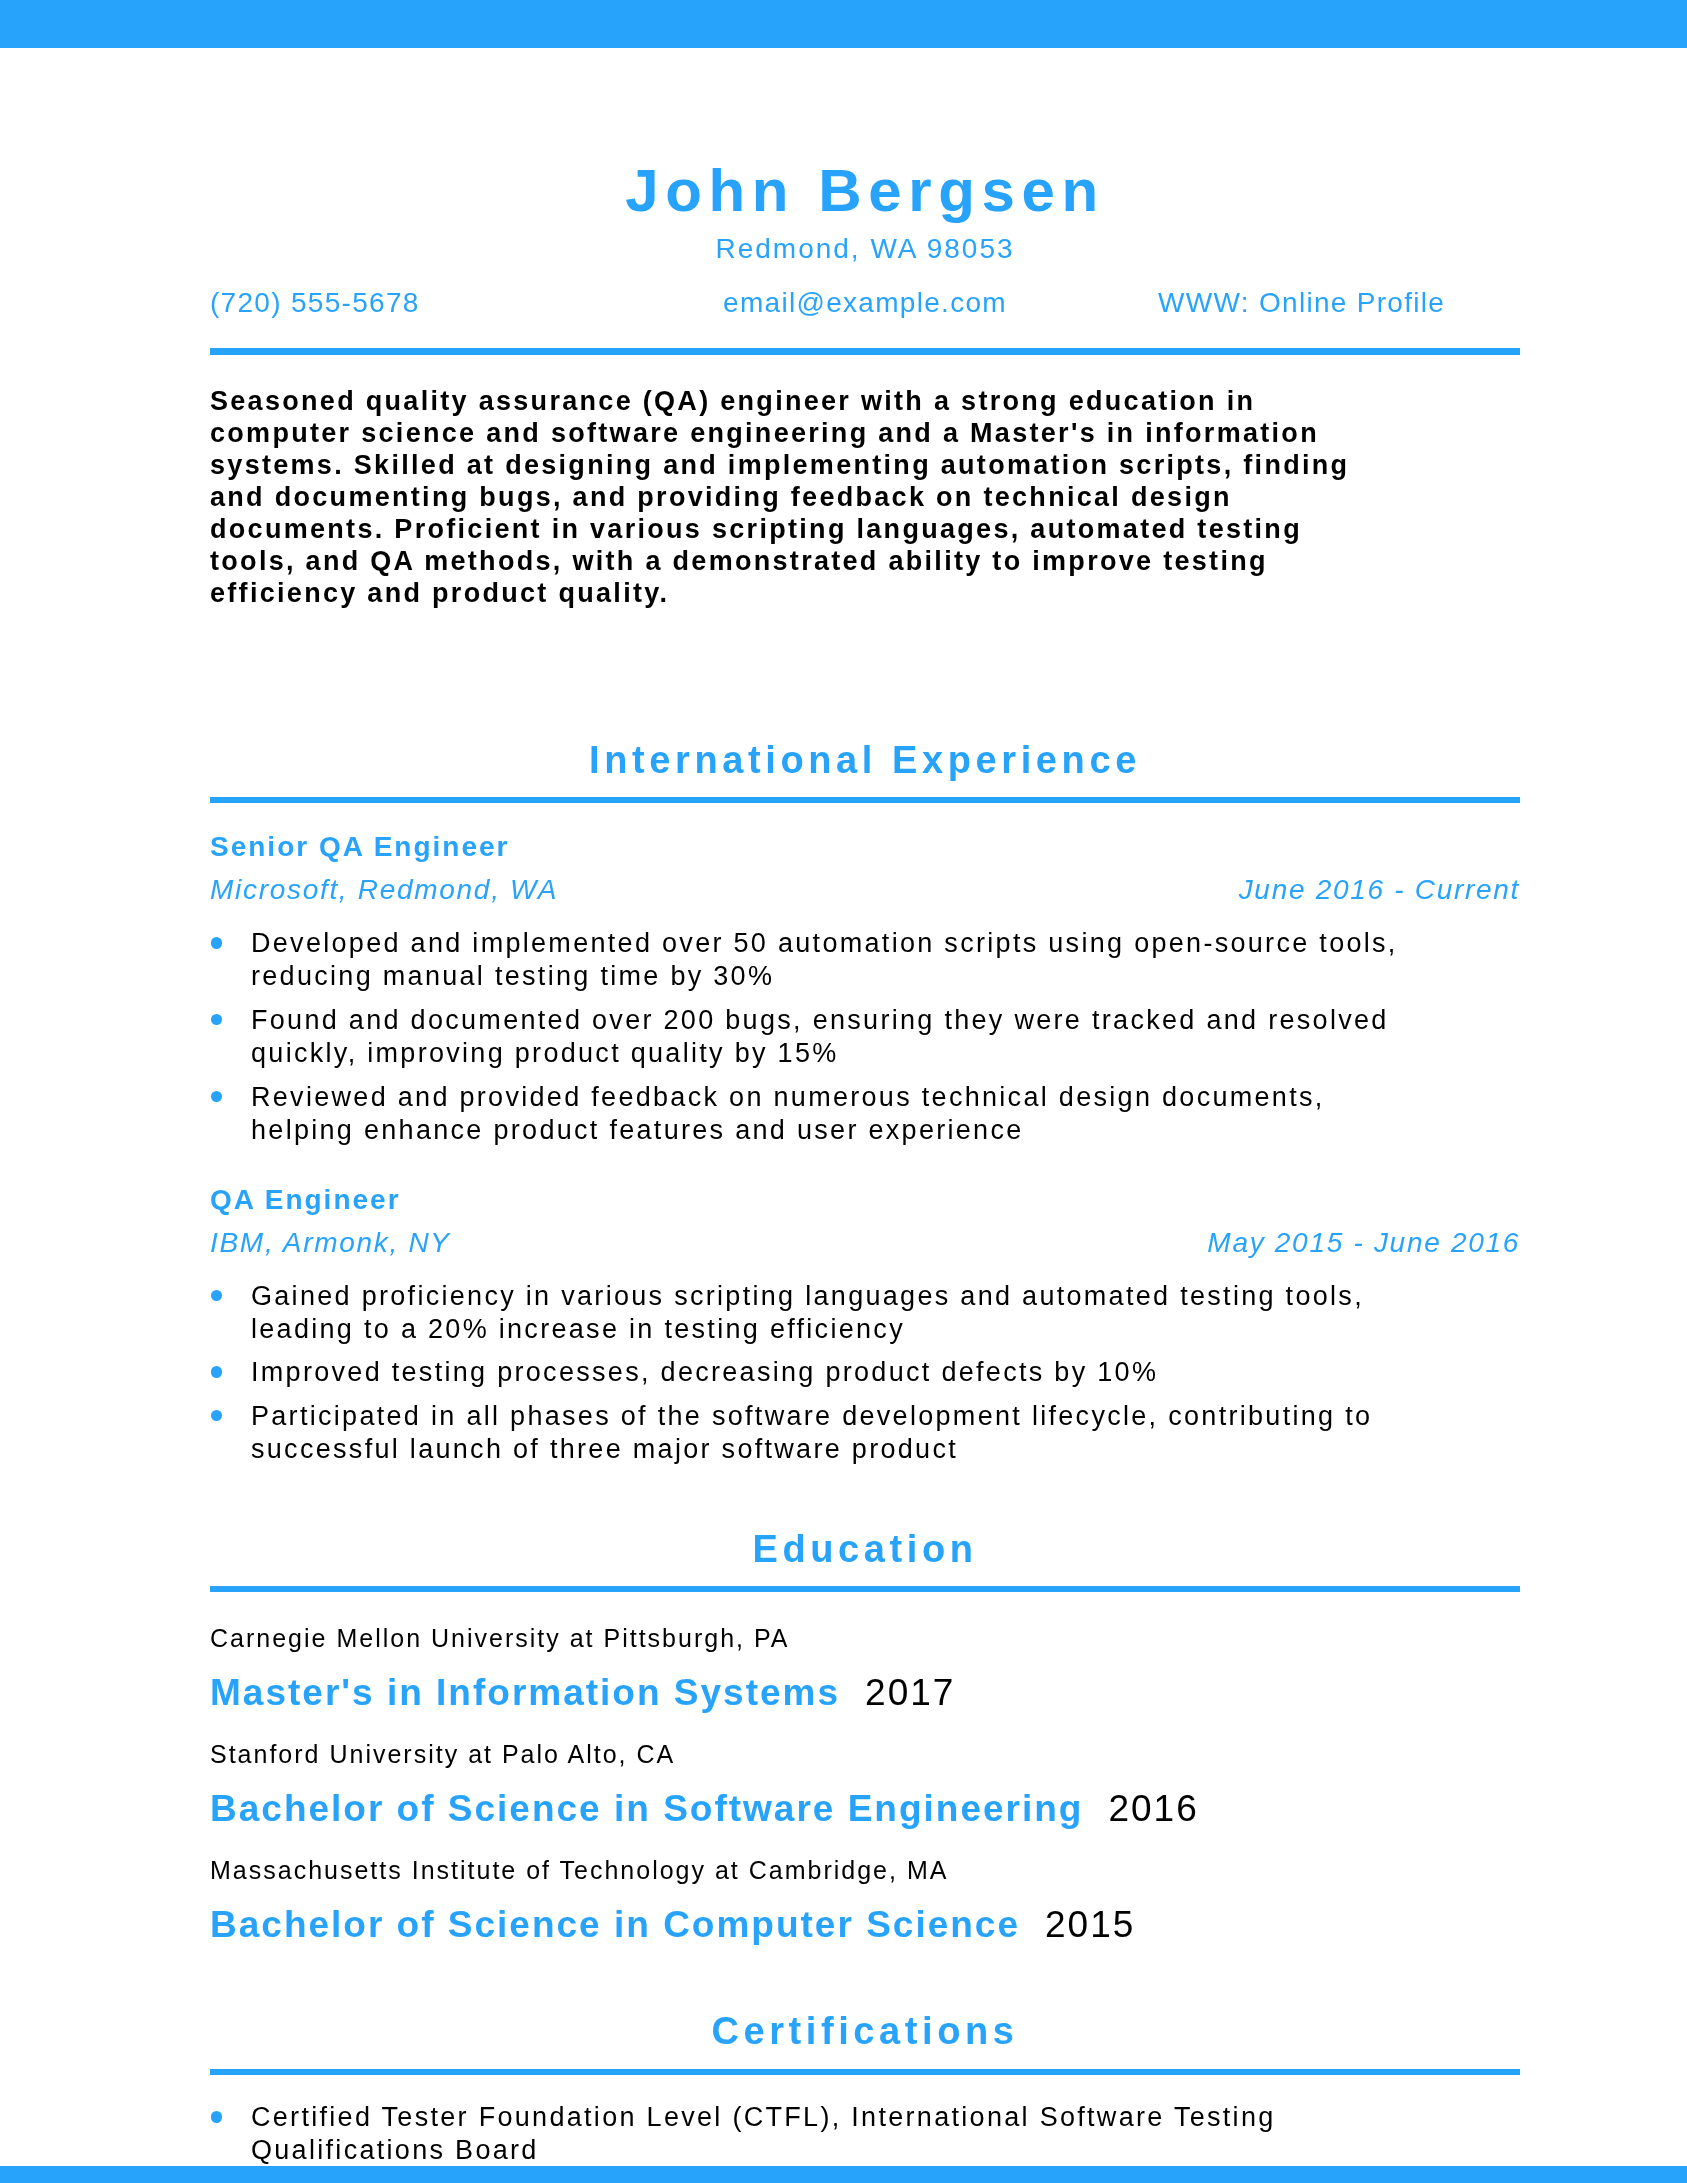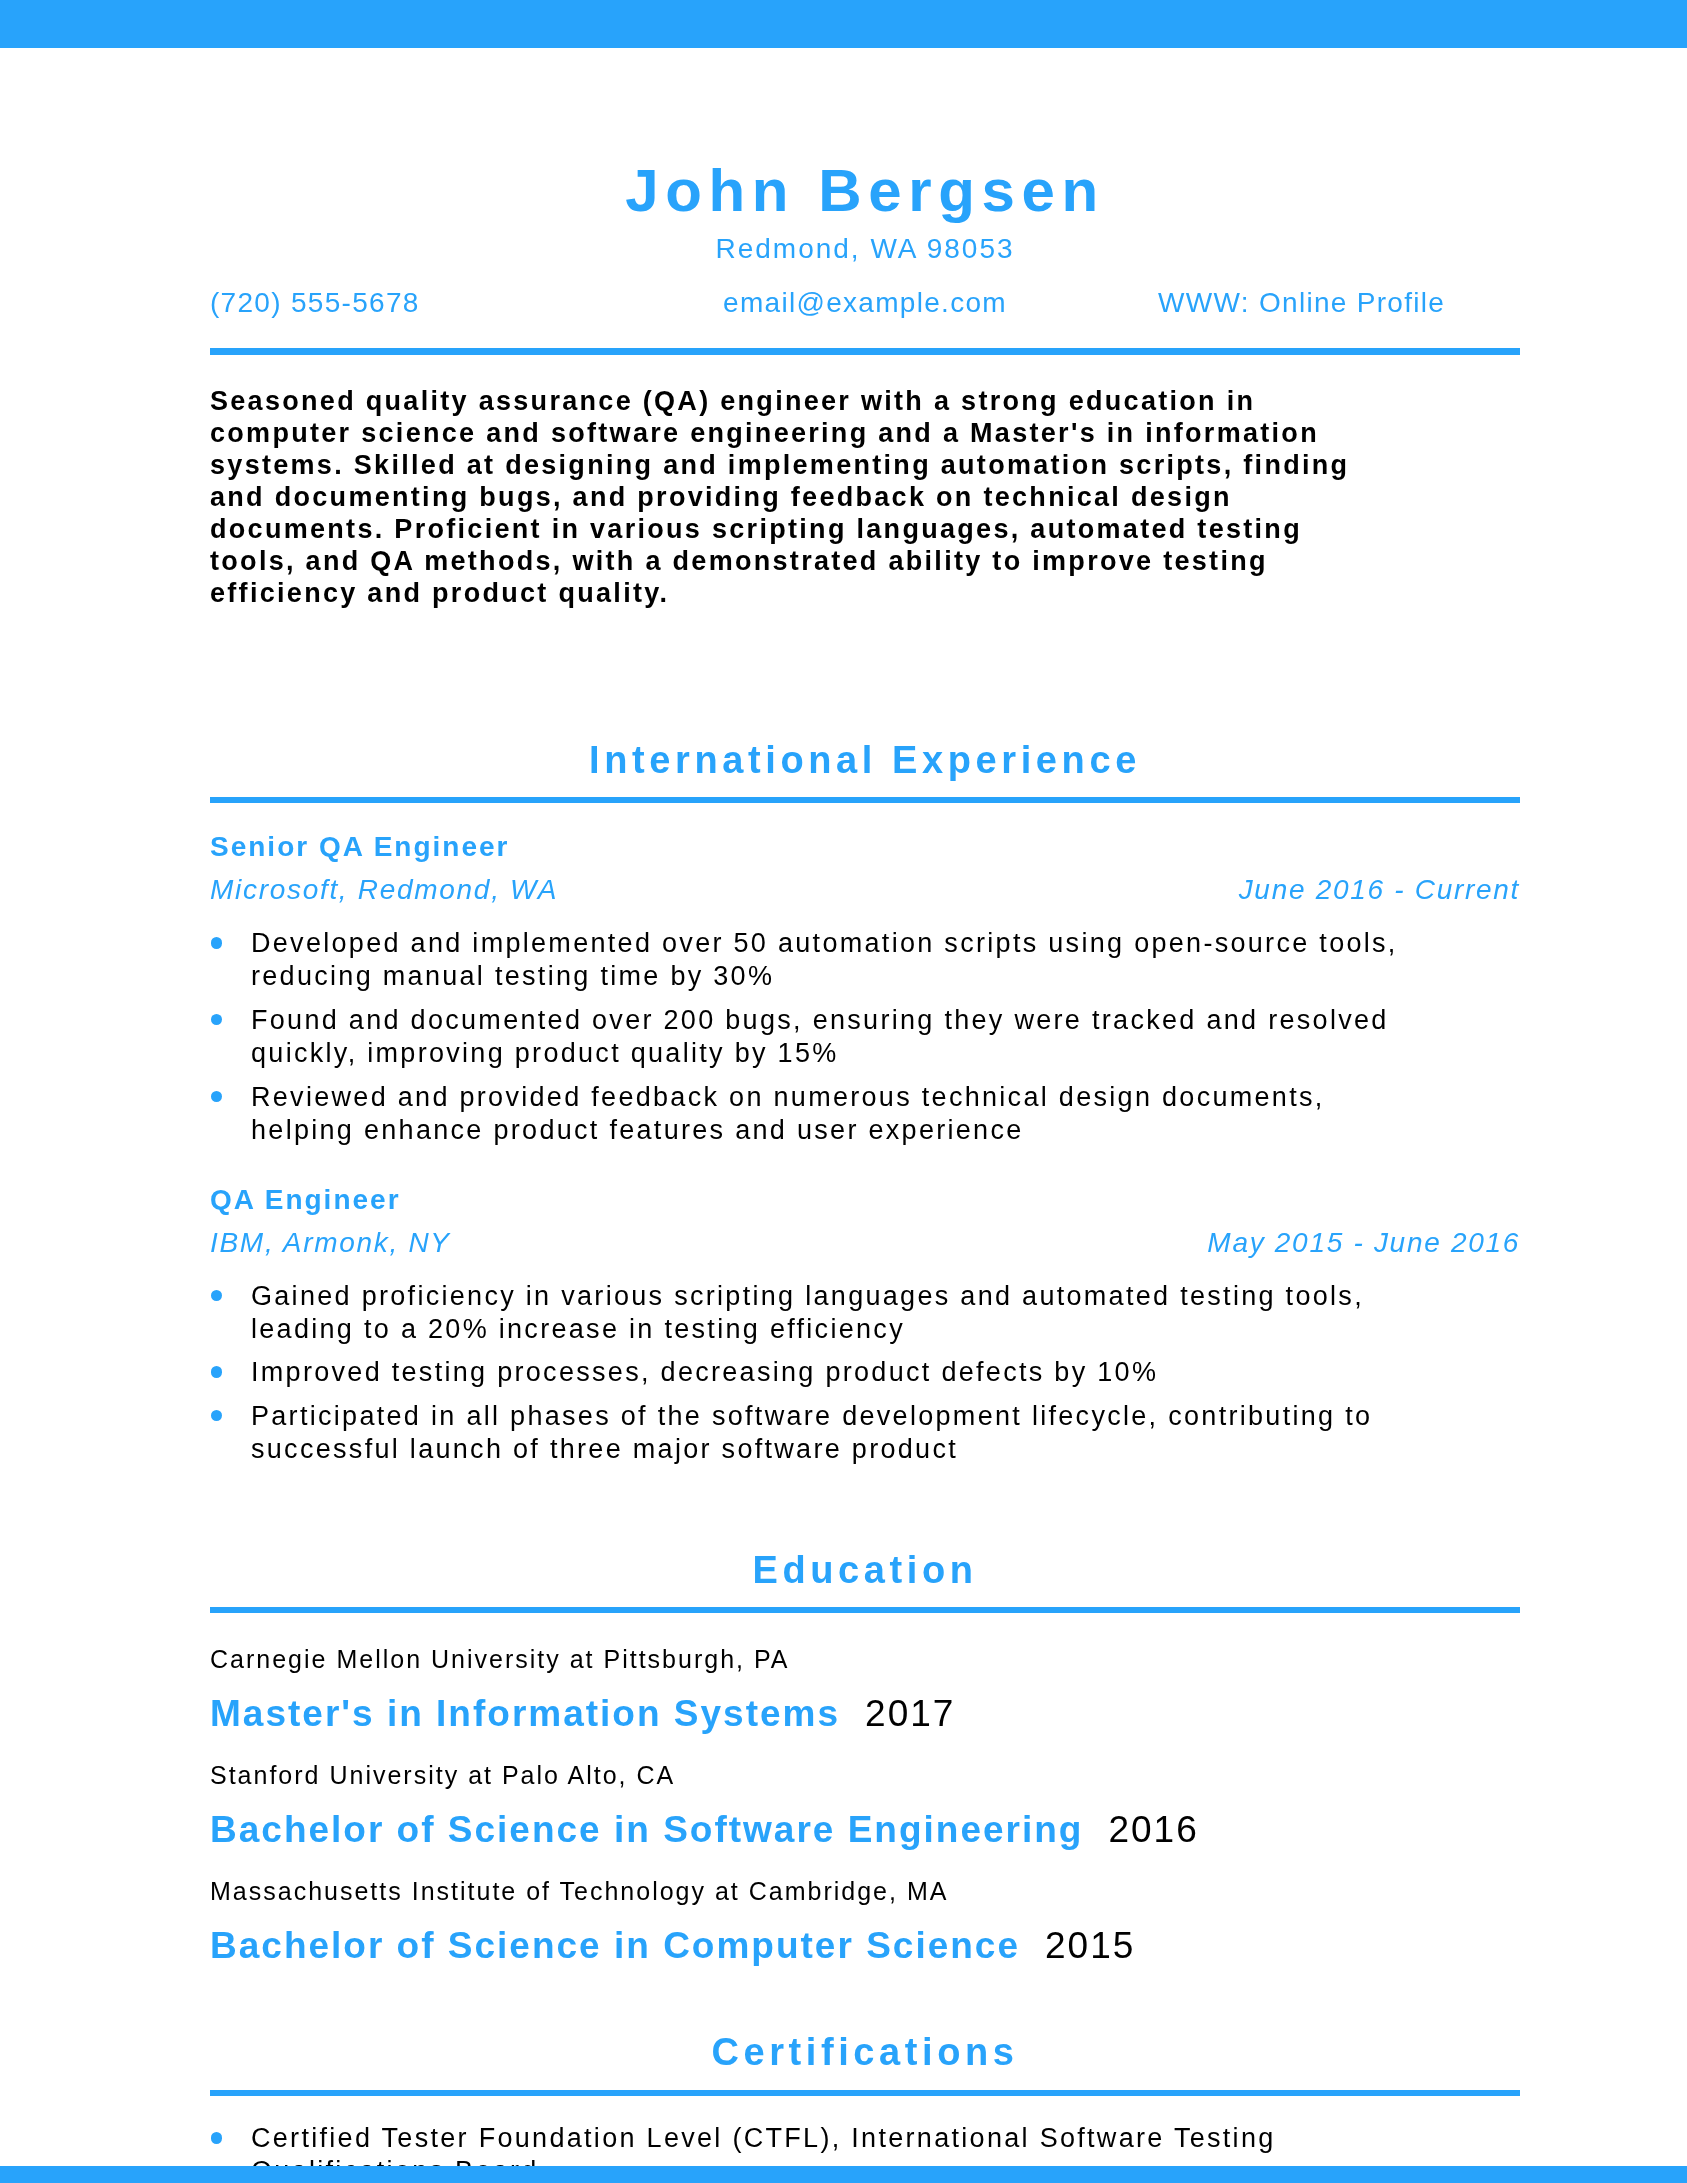--- a/index.html
+++ b/index.html
@@ -30,21 +30,21 @@
   .rule{height:6.6px;background:var(--accent);margin-top:29px;}
   .summary{
     margin-top:30px;font-weight:bold;font-size:27px;line-height:32px;
     letter-spacing:2.3px;white-space:pre-line;
   }
   .section-title{
     text-align:center;color:var(--accent);font-weight:bold;
     font-size:38px;letter-spacing:4.6px;line-height:1;
   }
   .section-title.experience{margin-top:132px;}
-  .section-title.education{margin-top:85px;}
+  .section-title.education{margin-top:64px;}
   .section-title.certifications{margin-top:71px;}
   .section-rule{height:6px;background:var(--accent);margin-top:18.5px;}
   .job-title{
     margin-top:28px;color:var(--accent);font-weight:bold;
     font-size:28px;letter-spacing:2px;
   }
   .job-title.second{margin-top:37px;}
   .company-row{
     display:flex;justify-content:space-between;margin-top:11.2px;
     color:var(--accent);font-style:italic;font-size:28px;letter-spacing:1.7px;

